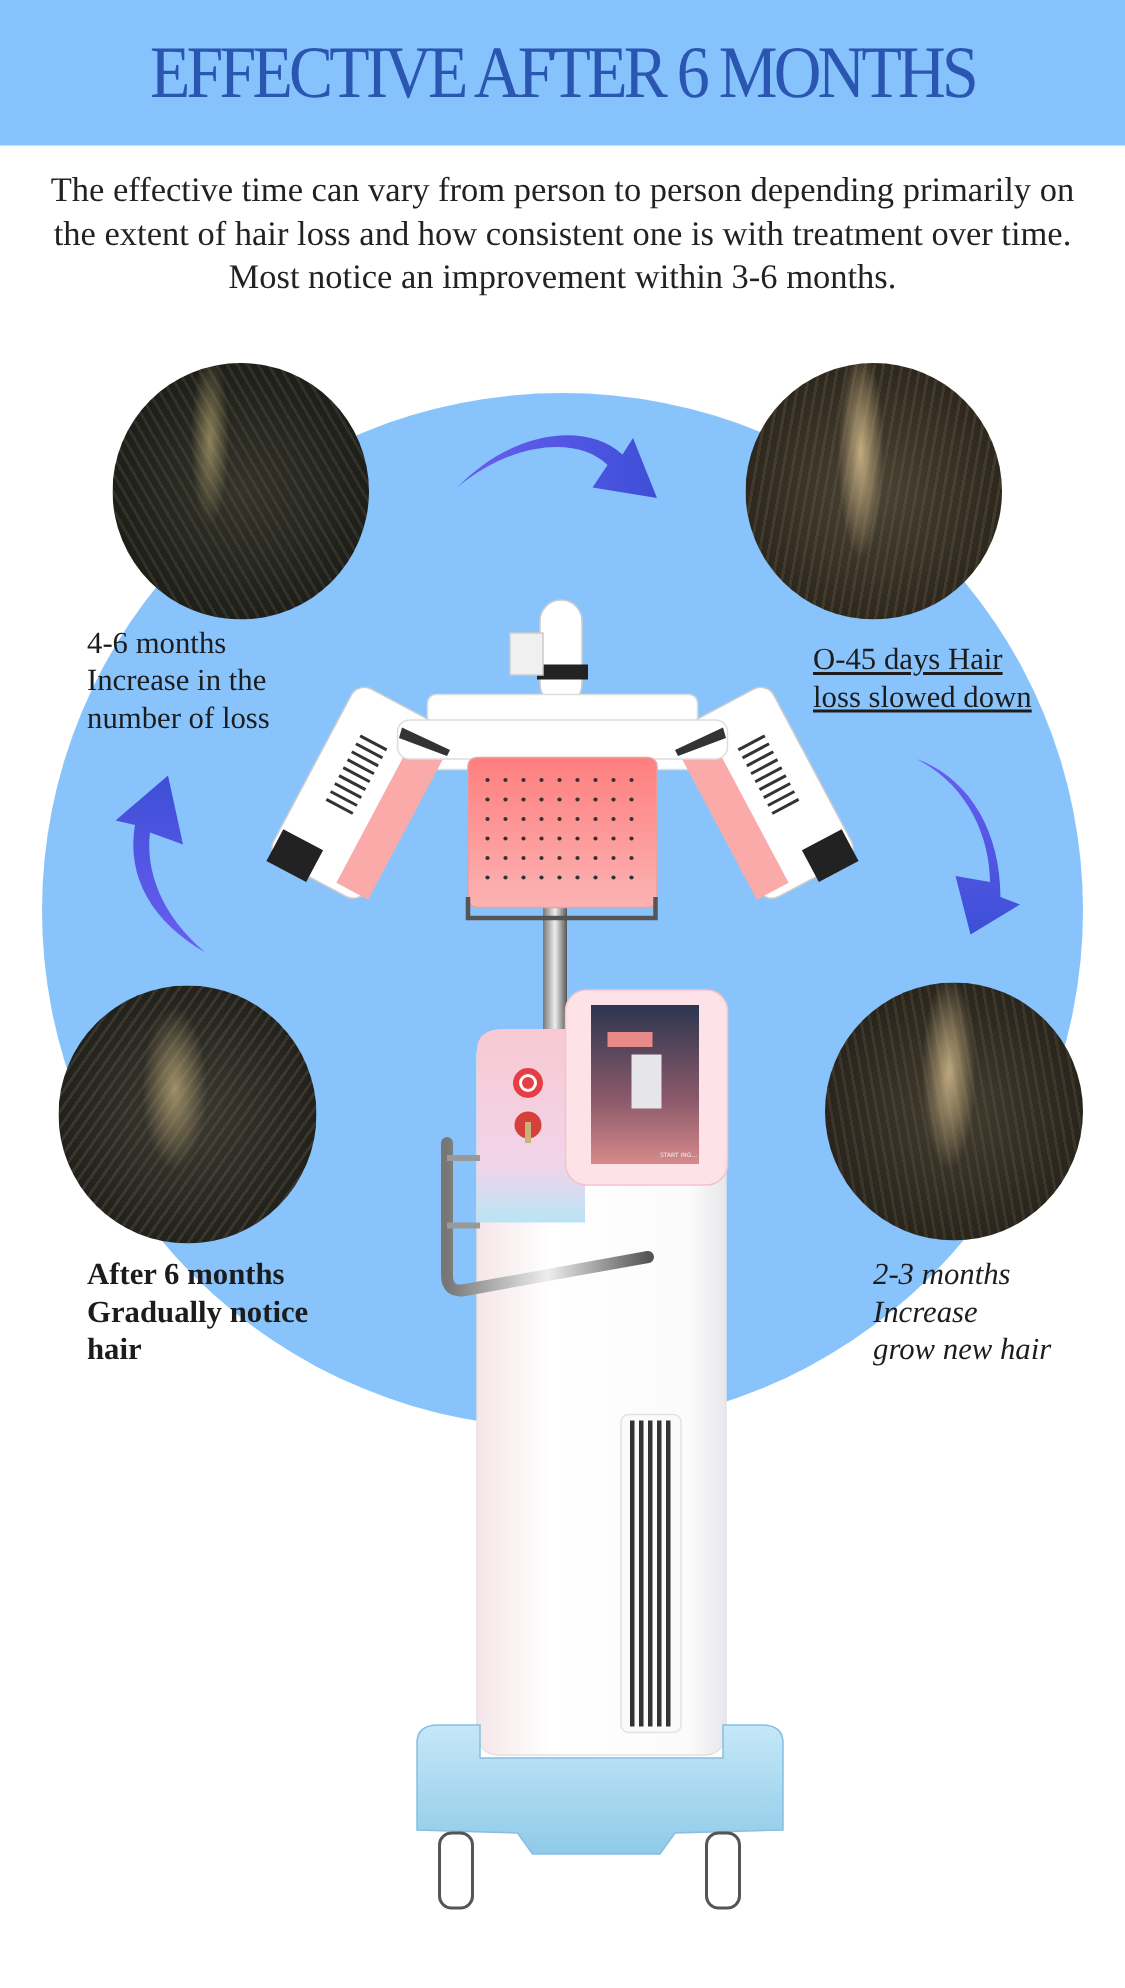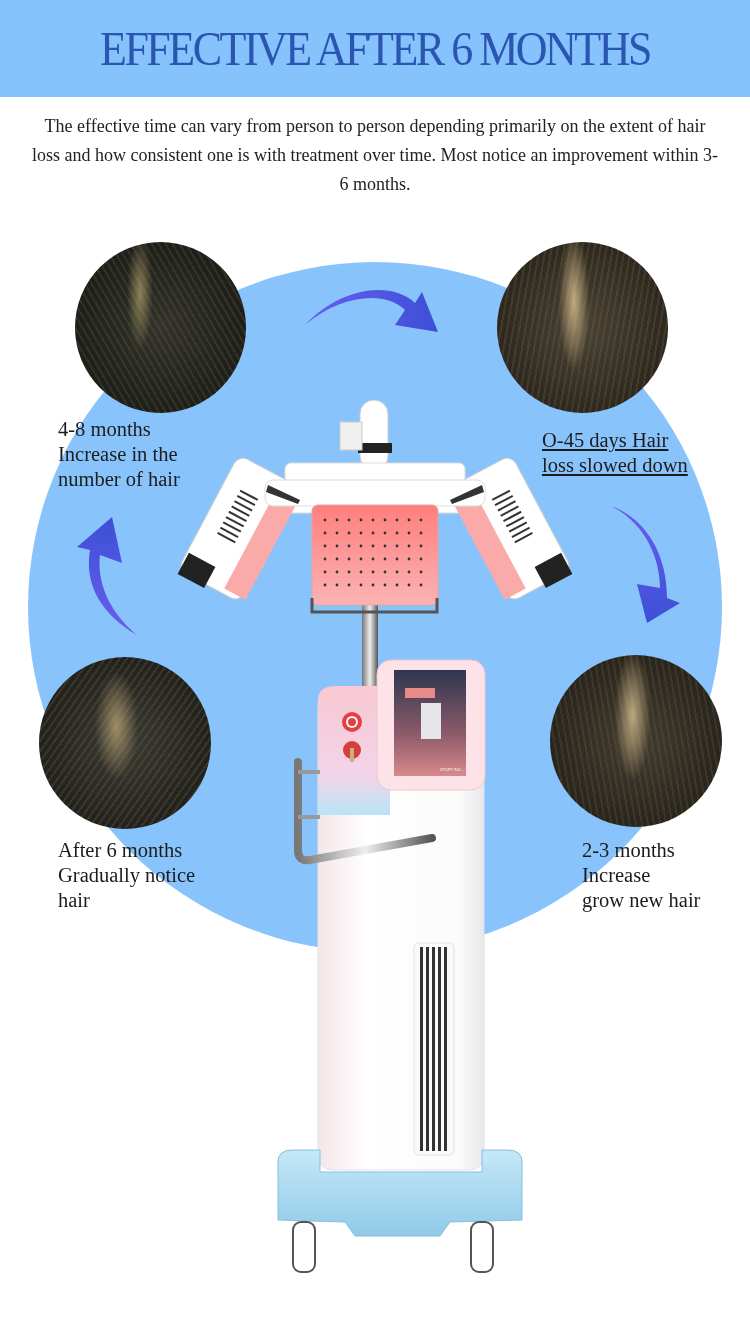--- a/index.html
+++ b/index.html
@@ -3,21 +3,21 @@
 <meta charset="utf-8">
 <style>
   html, body { margin:0; padding:0; }
   body { width:750px; height:1325px; position:relative; overflow:hidden; background:#ffffff;
          font-family:"DejaVu Serif","Liberation Serif",serif; }
   .header { position:absolute; left:0; top:0; width:750px; height:97px; background:#86c3fc;
             display:flex; align-items:center; justify-content:center;text-align:center; }
   .header h1 { margin:0; font-family:"Liberation Serif",serif; font-weight:normal; color:#2a55b0;
                font-size:44px; letter-spacing:-2.5px; transform:scaleY(1.12); }
   .intro { position:absolute; left:30px; top:112px; width:690px; text-align:center;
-           font-family:"Liberation Serif",serif; font-size:18px; line-height:29px; color:#222; }
+           font-family:"Liberation Serif",serif; font-size:23px; line-height:29px; color:#222; }
   .big-circle { position:absolute; left:28px; top:262px; width:694px; height:690px; border-radius:50%;
                 background:#88c4fb; }
   .hair { position:absolute; border-radius:50%; overflow:hidden; }
   .hair-a { background:
       radial-gradient(ellipse 18% 45% at 45% 40%, rgba(190,170,120,.75), rgba(0,0,0,0) 70%),
       repeating-linear-gradient(125deg, rgba(120,110,90,.25) 0 2px, rgba(0,0,0,0) 2px 6px),
       radial-gradient(circle at 50% 50%, #3b3a32, #1e1d19 80%); }
   .hair-b { background:
       radial-gradient(ellipse 12% 55% at 45% 35%, rgba(215,190,140,.85), rgba(0,0,0,0) 75%),
       repeating-linear-gradient(100deg, rgba(120,105,80,.25) 0 2px, rgba(0,0,0,0) 2px 6px),
@@ -44,34 +44,34 @@
 <div class="intro">The effective time can vary from person to person depending primarily on the extent of hair loss and how consistent one is with treatment over time. Most notice an improvement within 3-6 months.</div>
 
 <div class="big-circle"></div>
 
 <div class="hair hair-d" style="left:75px;top:242px;width:171px;height:171px;"></div>
 <div class="hair hair-b" style="left:497px;top:242px;width:171px;height:171px;"></div>
 <div class="hair hair-a" style="left:39px;top:657px;width:172px;height:172px;"></div>
 <div class="hair hair-c" style="left:550px;top:655px;width:172px;height:172px;"></div>
 
 <div class="label" style="left:58px;top:417px;">
-  <div>4-8 months</div>
+  <div>4-6 months</div>
   <div>Increase in the</div>
-  <div>number of hair</div>
+  <div>number of loss</div>
 </div>
 <div class="label" style="left:542px;top:428px;text-decoration:underline;">
   <div>O-45 days Hair</div>
   <div>loss slowed down</div>
 </div>
-<div class="label" style="left:582px;top:838px;">
+<div class="label" style="left:582px;top:838px;font-style:italic;">
   <div>2-3 months</div>
   <div>Increase</div>
   <div>grow new hair</div>
 </div>
-<div class="label" style="left:58px;top:838px;">
+<div class="label" style="left:58px;top:838px;font-weight:bold;">
   <div>After 6 months</div>
   <div>Gradually notice</div>
   <div>hair</div>
 </div>
 
 <svg class="arrow" style="left:300px;top:280px;" width="145" height="55" viewBox="0 0 145 55">
   <defs>
       <linearGradient id="ga" x1="0" x2="1">
         <stop offset="0" stop-color="#6a5ef0"></stop>
         <stop offset="1" stop-color="#3d4fd6"></stop>

